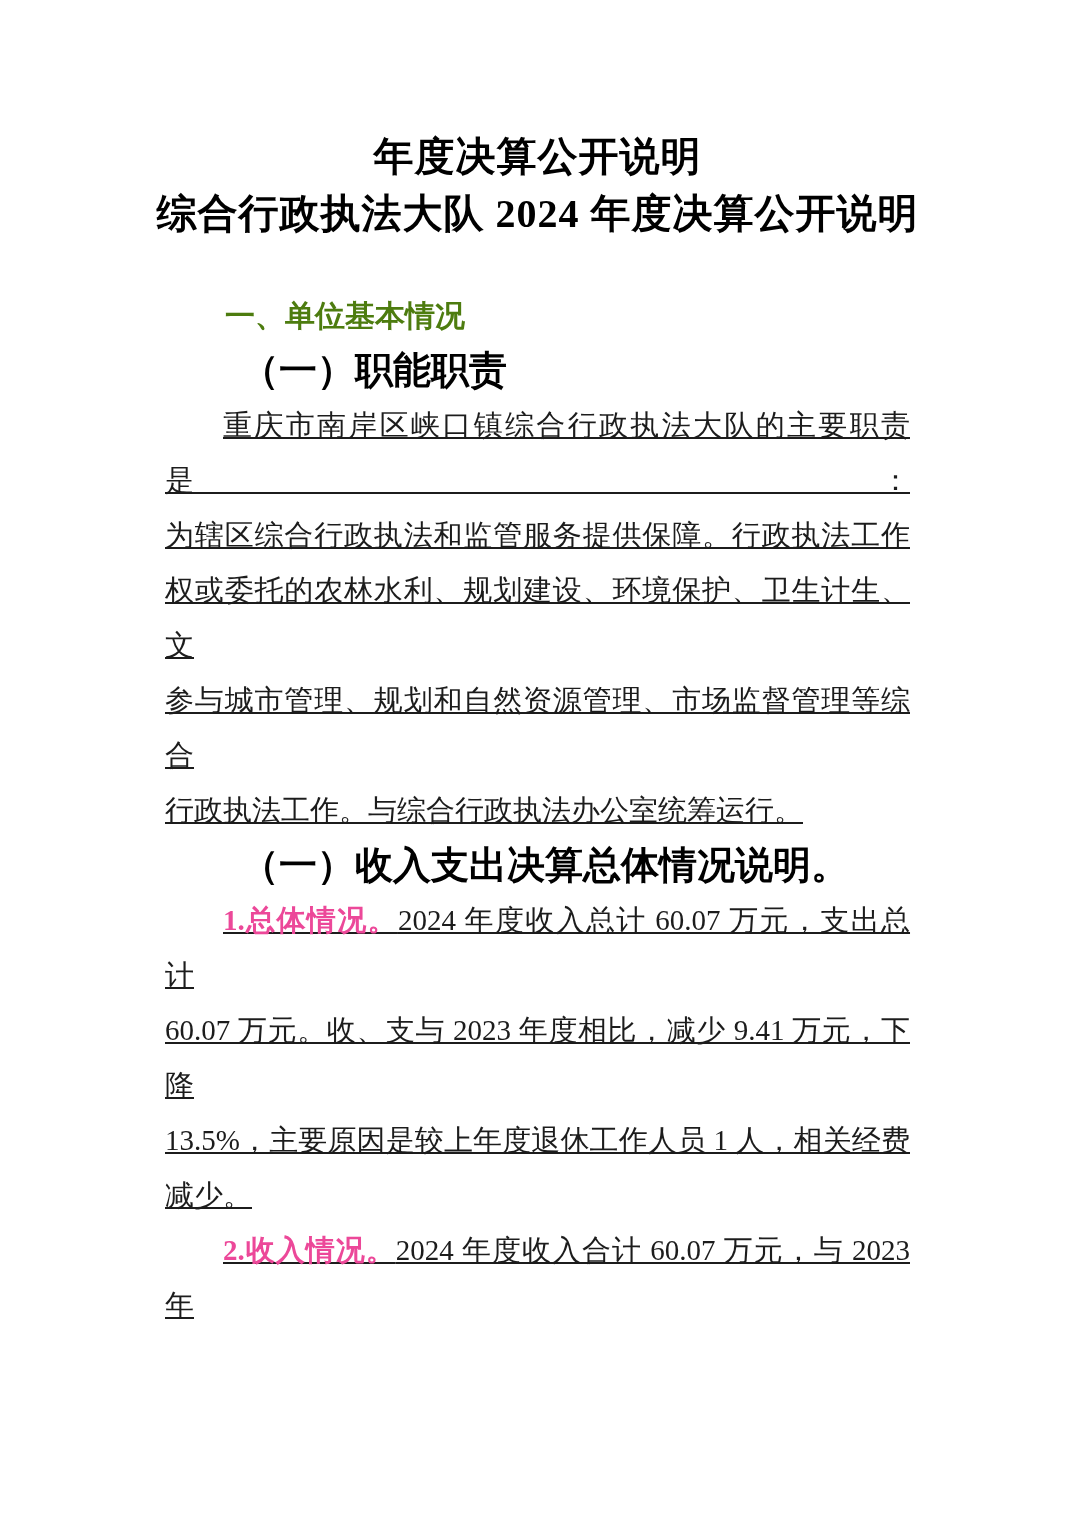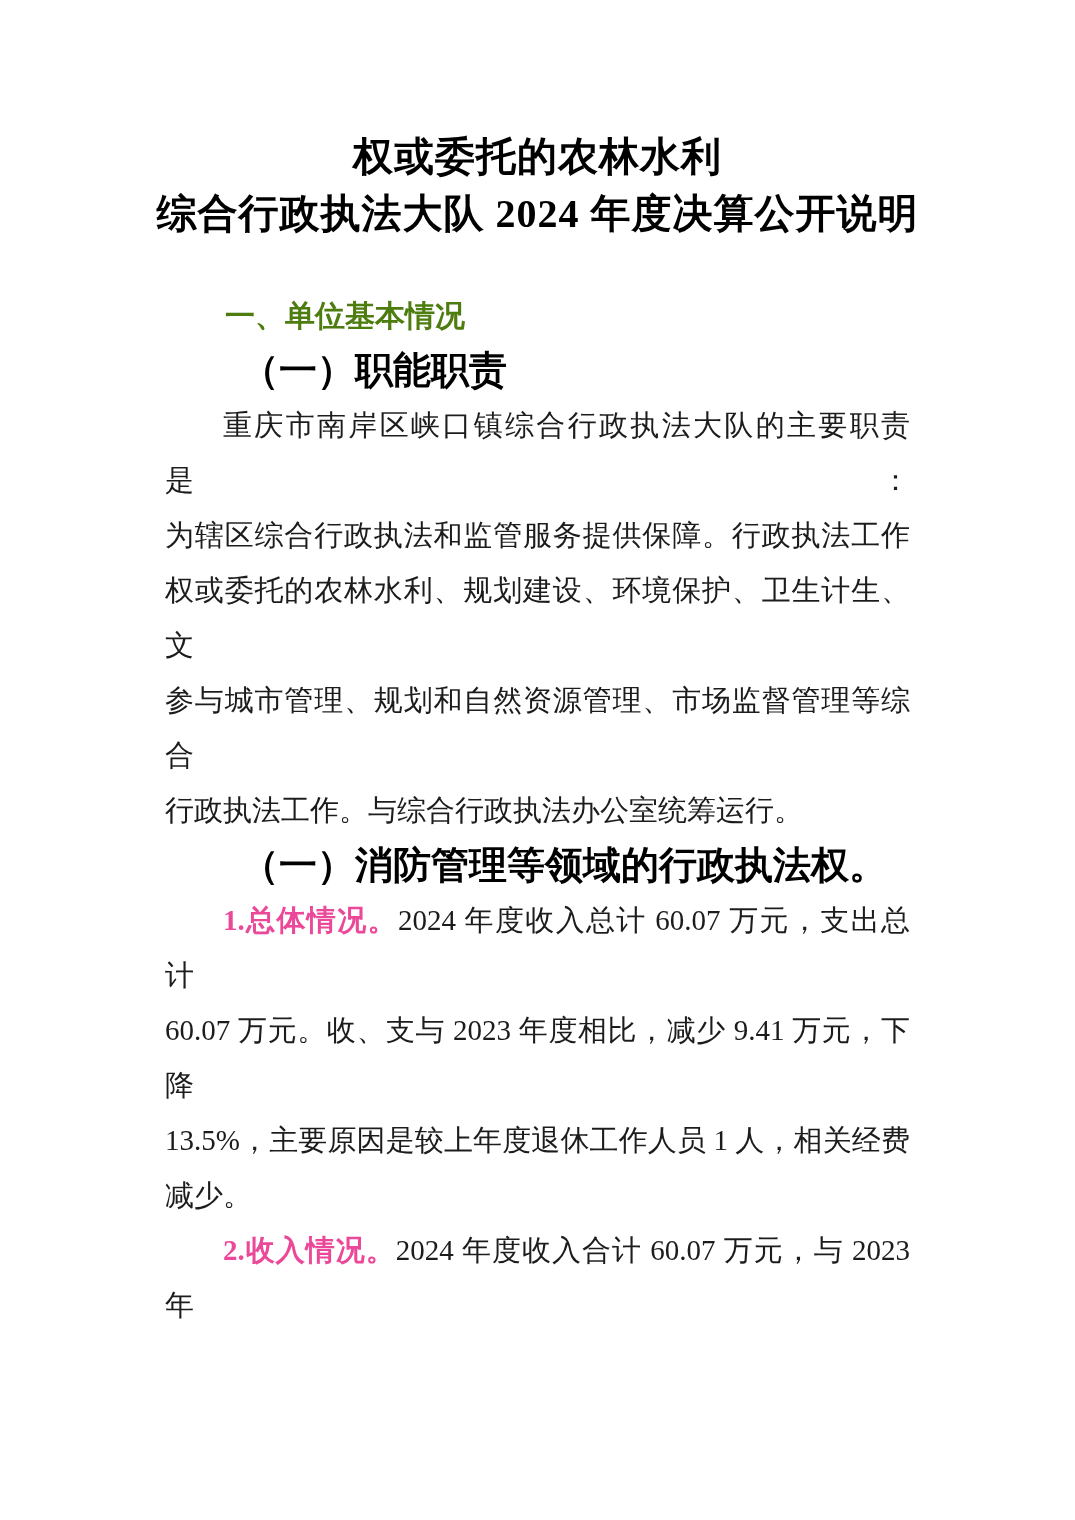--- a/index.html
+++ b/index.html
@@ -46,54 +46,55 @@
     color: #000000;
   }
   .para .line {
     font-family: "Liberation Serif", serif;
     font-size: 29px;
     line-height: 55px;
     color: #1c1c1c;
     text-align: justify;
     text-align-last: justify;
     text-justify: inter-character;
+    text-decoration: underline;
   }
   .para .line.first { text-indent: 2em; }
   .para .line.end { text-align-last: left; }
   .lead {
     font-weight: bold;
     color: #ec4899;
   }
 </style>
 </head>
 <body>
 
 <div class="page">
 
   <div class="doc-title">
-    <div class="title-line">权或委托的农林水利</div>
+    <div class="title-line">年度决算公开说明</div>
     <div class="title-line">综合行政执法大队 2024 年度决算公开说明</div>
   </div>
 
   <div class="content">
 
     <div class="h1">一、单位基本情况</div>
 
     <div class="h2">（一）职能职责</div>
 
     <div class="para">
       <div class="line first">重庆市南岸区峡口镇综合行政执法大队的主要职责是：</div>
       <div class="line">为辖区综合行政执法和监管服务提供保障。行政执法工作</div>
       <div class="line">权或委托的农林水利、规划建设、环境保护、卫生计生、文</div>
       <div class="line">参与城市管理、规划和自然资源管理、市场监督管理等综合</div>
       <div class="line end">行政执法工作。与综合行政执法办公室统筹运行。</div>
     </div>
 
 
-    <div class="h2">（一）消防管理等领域的行政执法权。</div>
+    <div class="h2">（一）收入支出决算总体情况说明。</div>
 
     <div class="para">
       <div class="line first">
         <span class="lead">1.总体情况。</span><span>2024 年度收入总计 60.07 万元，支出总计</span>
       </div>
       <div class="line">60.07 万元。收、支与 2023 年度相比，减少 9.41 万元，下降</div>
       <div class="line">13.5%，主要原因是较上年度退休工作人员 1 人，相关经费</div>
       <div class="line end">减少。</div>
     </div>
 

